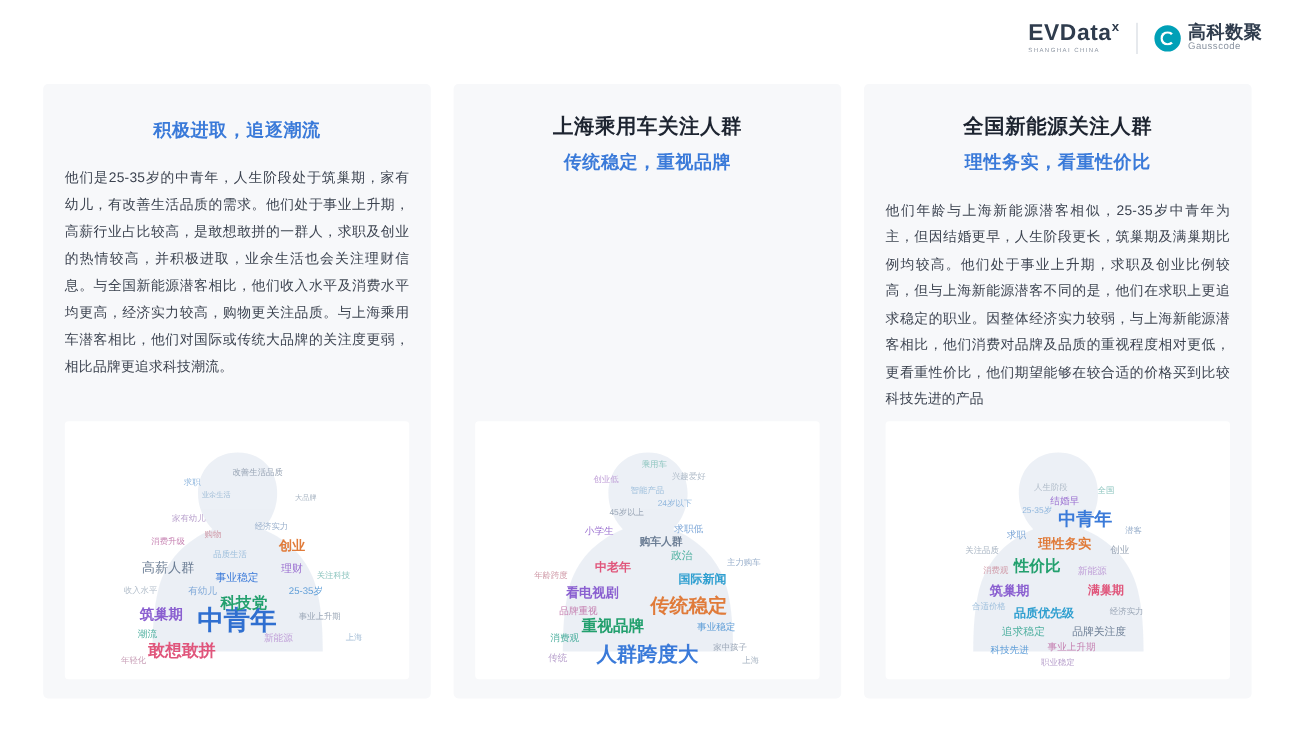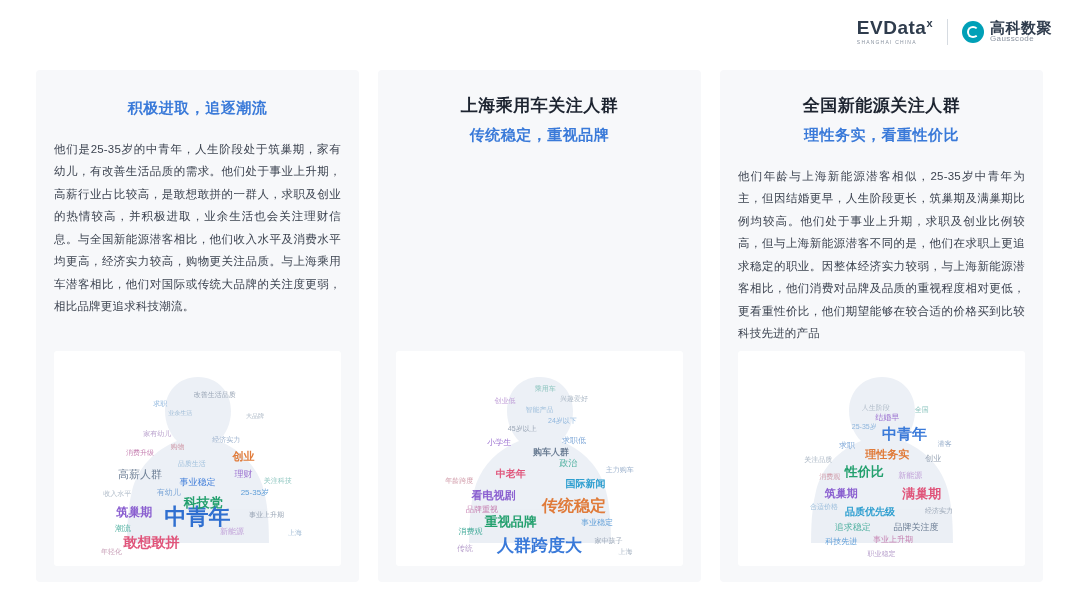--- a/index.html
+++ b/index.html
@@ -275,21 +275,21 @@
       <div class="card-body">他们年龄与上海新能源潜客相似，25-35岁中青年为主，但因结婚更早，人生阶段更长，筑巢期及满巢期比例均较高。他们处于事业上升期，求职及创业比例较高，但与上海新能源潜客不同的是，他们在求职上更追求稳定的职业。因整体经济实力较弱，与上海新能源潜客相比，他们消费对品牌及品质的重视程度相对更低，更看重性价比，他们期望能够在较合适的价格买到比较科技先进的产品</div>
       <div class="card-figure">
         <svg class="silhouette" width="180" height="200" viewBox="0 0 180 200">
           <path d="M90 18c-20 0-33 15-33 34 0 12 5 23 12 30-22 9-39 26-45 50-4 16-5 34-5 52h142c0-18-1-36-5-52-6-24-23-41-45-50 7-7 12-18 12-30 0-19-13-34-33-34z" fill="#4a6fa5"></path>
         </svg>
         <div class="wordcloud">
             <span class="w" style="left: 58%; top: 38%; font-size: 15px; color: rgb(58, 122, 217); font-weight: bold;">中青年</span>
             <span class="w" style="left: 44%; top: 56%; font-size: 13px; color: rgb(35, 160, 110); font-weight: bold;">性价比</span>
             <span class="w" style="left: 52%; top: 48%; font-size: 11px; color: rgb(224, 123, 58); font-weight: bold;">理性务实</span>
             <span class="w" style="left: 36%; top: 66%; font-size: 11px; color: rgb(138, 95, 208); font-weight: bold;">筑巢期</span>
-            <span class="w" style="left: 64%; top: 66%; font-size: 13px; color: rgb(224, 85, 123); font-weight: bold;">满巢期</span>
+            <span class="w" style="left: 64%; top: 66%; font-size: 10px; color: rgb(224, 85, 123); font-weight: bold;">满巢期</span>
             <span class="w" style="left: 46%; top: 75%; font-size: 10px; color: rgb(47, 159, 208); font-weight: bold;">品质优先级</span>
             <span class="w" style="left: 40%; top: 82%; font-size: 9px; color: rgb(79, 176, 160); font-weight: normal;">追求稳定</span>
             <span class="w" style="left: 62%; top: 82%; font-size: 9px; color: rgb(107, 125, 148); font-weight: normal;">品牌关注度</span>
             <span class="w" style="left: 52%; top: 31%; font-size: 8px; color: rgb(154, 111, 208); font-weight: normal;">结婚早</span>
             <span class="w" style="left: 38%; top: 44%; font-size: 8px; color: rgb(127, 168, 216); font-weight: normal;">求职</span>
             <span class="w" style="left: 68%; top: 50%; font-size: 8px; color: rgb(154, 166, 182); font-weight: normal;">创业</span>
             <span class="w" style="left: 44%; top: 35%; font-size: 7px; color: rgb(143, 182, 221); font-weight: normal;">25-35岁</span>
             <span class="w" style="left: 54%; top: 88%; font-size: 8px; color: rgb(197, 127, 176); font-weight: normal;">事业上升期</span>
             <span class="w" style="left: 36%; top: 89%; font-size: 8px; color: rgb(95, 158, 216); font-weight: normal;">科技先进</span>
             <span class="w" style="left: 70%; top: 74%; font-size: 7px; color: rgb(154, 166, 182); font-weight: normal;">经济实力</span>

